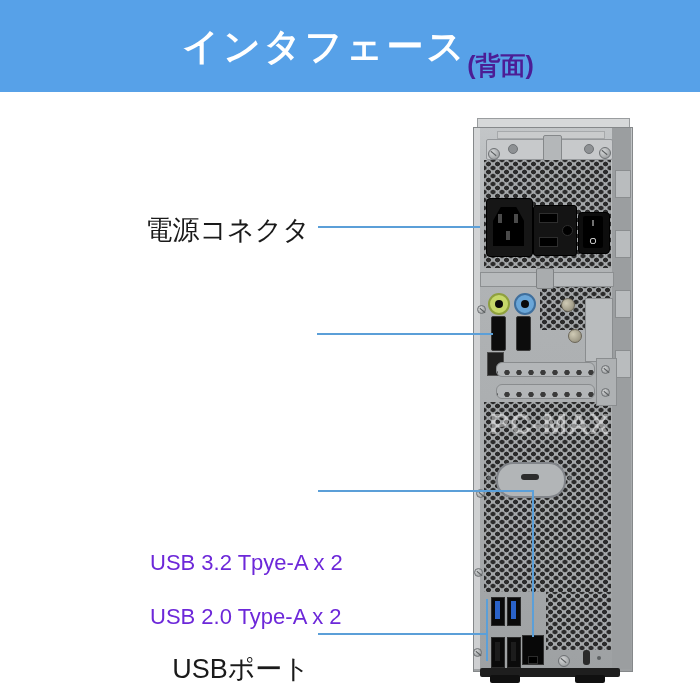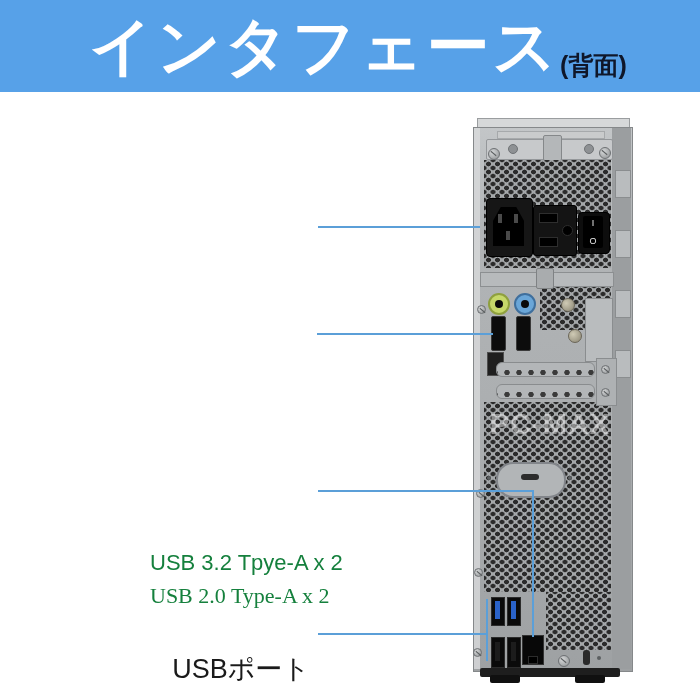--- a/index.html
+++ b/index.html
@@ -5,31 +5,31 @@
   html,body{margin:0;padding:0;background:#ffffff;}
   .stage{
     position:relative;width:700px;height:700px;background:#ffffff;overflow:hidden;
     font-family:"Liberation Sans","DejaVu Sans",sans-serif;
   }
   
   .header{
     position:absolute;left:0;top:0;width:700px;height:92px;background:#57a1e8;
     display:flex;align-items:center;justify-content:center;
   }
-  .header .title{color:#fff;font-size:63px;font-weight:bold;letter-spacing:3px;line-height:1;margin-left:16px;}
-  .header .subtitle{color:#0f172a;font-size:25px;font-weight:bold;line-height:1;align-self:flex-end;margin-bottom:14px;}
+  .header .title{color:#fff;font-size:37px;font-weight:bold;letter-spacing:3px;line-height:1;margin-left:16px;}
+  .header .subtitle{color:#4c1d95;font-size:25px;font-weight:bold;line-height:1;align-self:flex-end;margin-bottom:14px;}
   
   .lbl{position:absolute;color:#1a1a1a;white-space:nowrap;text-align:right;}
   .lbl-power{right:390px;top:212px;font-size:27px;}
   .lbl-dp{right:397px;top:317px;font-size:28px;}
   .lbl-lan{right:393px;top:476px;font-size:27px;}
   .lbl-usb{right:390px;top:651px;font-size:27px;}
-  .note{position:absolute;color:#15803d;font-size:22px;white-space:nowrap;}
+  .note{position:absolute;color:#6d28d9;font-size:22px;white-space:nowrap;}
   .note-1{left:150px;top:550px;}
-  .note-2{left:150px;top:583px;font-family:Liberation Serif, serif;}
+  .note-2{left:150px;top:604px;}
   .cline{position:absolute;background:#5b9fd8;}
   .l-power{left:318px;top:226px;width:162px;height:2px;}
   .l-dp{left:317px;top:333px;width:176px;height:2px;}
   .l-lan-h{left:318px;top:490px;width:216px;height:2px;}
   .l-lan-v{left:532px;top:490px;width:2px;height:147px;}
   .l-usb-h{left:318px;top:633px;width:170px;height:2px;}
   .l-usb-v{left:486px;top:599px;width:2px;height:62px;}
   
   .case-top{position:absolute;left:477px;top:118px;width:151px;height:10px;background:#d6d8d9;border:1px solid #9a9d9f;border-bottom:none;}
   .case{
@@ -196,20 +196,21 @@
     <div class="screw small" style="left:477px;top:305px;"></div>
     <div class="screw small" style="left:476px;top:489px;"></div>
     <div class="screw small" style="left:474px;top:568px;"></div>
     <div class="screw small" style="left:473px;top:648px;"></div>
 
     <div class="shadow"></div>
     <div class="foot" style="left:490px;"></div>
     <div class="foot" style="left:575px;"></div>
   </div>
 
+  <div class="lbl lbl-power">電源コネクタ</div>
   <div class="cline l-power"></div>
 
   <div class="cline l-dp"></div>
 
   <div class="cline l-lan-h"></div>
   <div class="cline l-lan-v"></div>
 
   <div class="note note-1">USB 3.2 Tpye-A x 2</div>
   <div class="note note-2">USB 2.0 Type-A x 2</div>
   <div class="lbl lbl-usb">USBポート</div>

